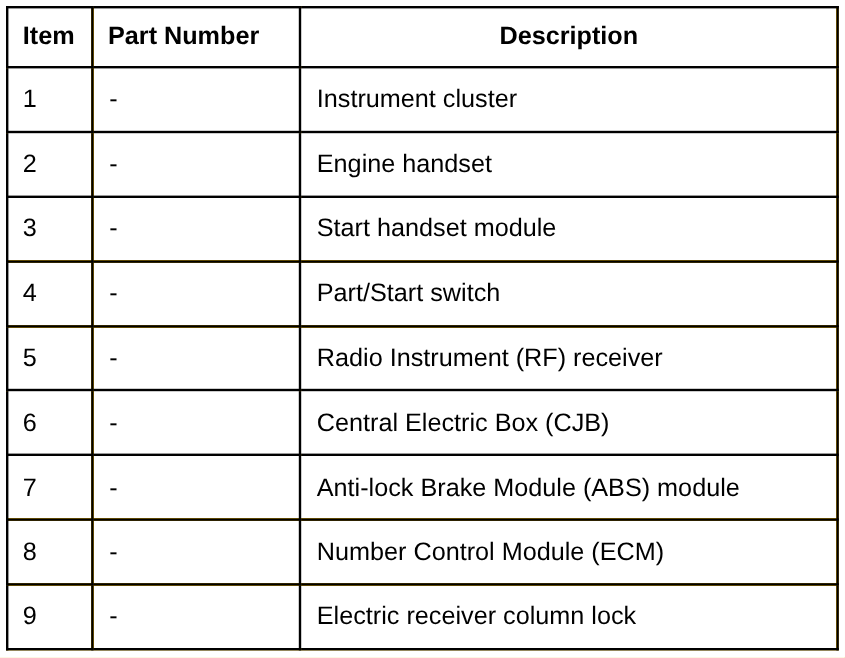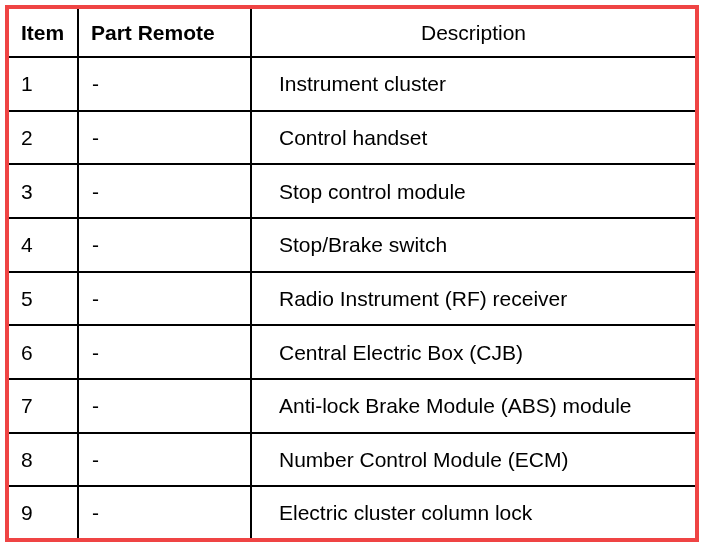--- a/index.html
+++ b/index.html
@@ -20,21 +20,21 @@
   }
   table.parts-table {
     position: absolute;
     left: 5px;
     top: 5px;
     width: 694px;
     height: 537px;
     border-collapse: collapse;
     table-layout: fixed;
     background: #eab308;
-    border: 4px solid #ef4444;
+    border: 2px solid #ef4444;
   }
   table.parts-table th,
   table.parts-table td {
     border: 2px solid #000000;
     font-size: 21px;
     line-height: 1.1;
     vertical-align: middle;
     white-space: nowrap;
     overflow: hidden;
     background: #ffffff;
@@ -46,73 +46,73 @@
   table.parts-table tbody tr {
     height: 53px;
   }
   th.hdr-item, th.hdr-part {
     text-align: left;
     padding-left: 12px;
     font-weight: bold;
     font-size: 22px;
   }
   th.hdr-desc {
-    font-weight: normal;
+    font-weight: bold;
     font-size: 22px;
   }
   td.cell-item {
     padding-left: 12px;
     text-align: left;
   }
   td.cell-part {
     padding-left: 13px;
     text-align: left;
   }
   td.cell-desc {
-    padding-left: 27px;
+    padding-left: 13px;
     text-align: left;
   }
 </style>
 </head>
 <body>
 
 <div class="page">
   <table class="parts-table">
     <colgroup>
       <col style="width:71px">
       <col style="width:173px">
       <col>
     </colgroup>
     <thead>
       <tr>
         <th class="hdr-item">Item</th>
-        <th class="hdr-part">Part Remote</th>
+        <th class="hdr-part">Part Number</th>
         <th class="hdr-desc">Description</th>
       </tr>
     </thead>
     <tbody>
       <tr>
         <td class="cell-item">1</td>
         <td class="cell-part">-</td>
         <td class="cell-desc">Instrument cluster</td>
       </tr>
       <tr>
         <td class="cell-item">2</td>
         <td class="cell-part">-</td>
-        <td class="cell-desc">Control handset</td>
+        <td class="cell-desc">Engine handset</td>
       </tr>
       <tr>
         <td class="cell-item">3</td>
         <td class="cell-part">-</td>
-        <td class="cell-desc">Stop control module</td>
+        <td class="cell-desc">Start handset module</td>
       </tr>
       <tr>
         <td class="cell-item">4</td>
         <td class="cell-part">-</td>
-        <td class="cell-desc">Stop/Brake switch</td>
+        <td class="cell-desc">Part/Start switch</td>
       </tr>
       <tr>
         <td class="cell-item">5</td>
         <td class="cell-part">-</td>
         <td class="cell-desc">Radio Instrument (RF) receiver</td>
       </tr>
       <tr>
         <td class="cell-item">6</td>
         <td class="cell-part">-</td>
         <td class="cell-desc">Central Electric Box (CJB)</td>
@@ -123,17 +123,17 @@
         <td class="cell-desc">Anti-lock Brake Module (ABS) module</td>
       </tr>
       <tr>
         <td class="cell-item">8</td>
         <td class="cell-part">-</td>
         <td class="cell-desc">Number Control Module (ECM)</td>
       </tr>
       <tr>
         <td class="cell-item">9</td>
         <td class="cell-part">-</td>
-        <td class="cell-desc">Electric cluster column lock</td>
+        <td class="cell-desc">Electric receiver column lock</td>
       </tr>
     </tbody>
   </table>
 </div>
 
 </body></html>

